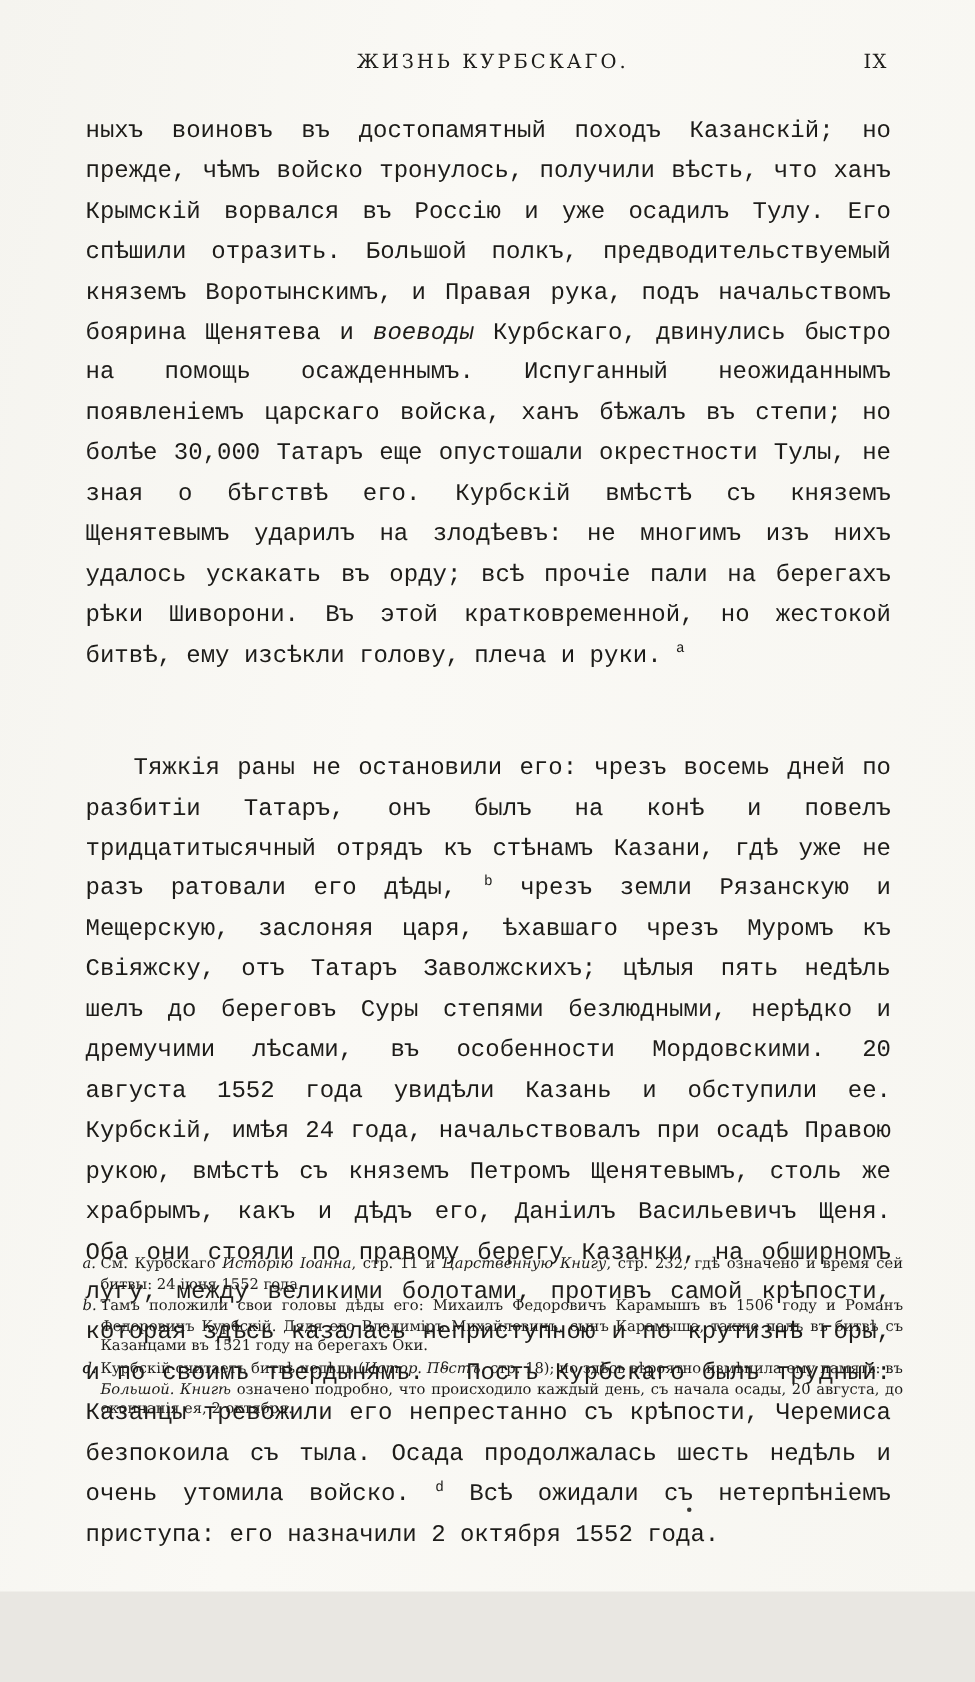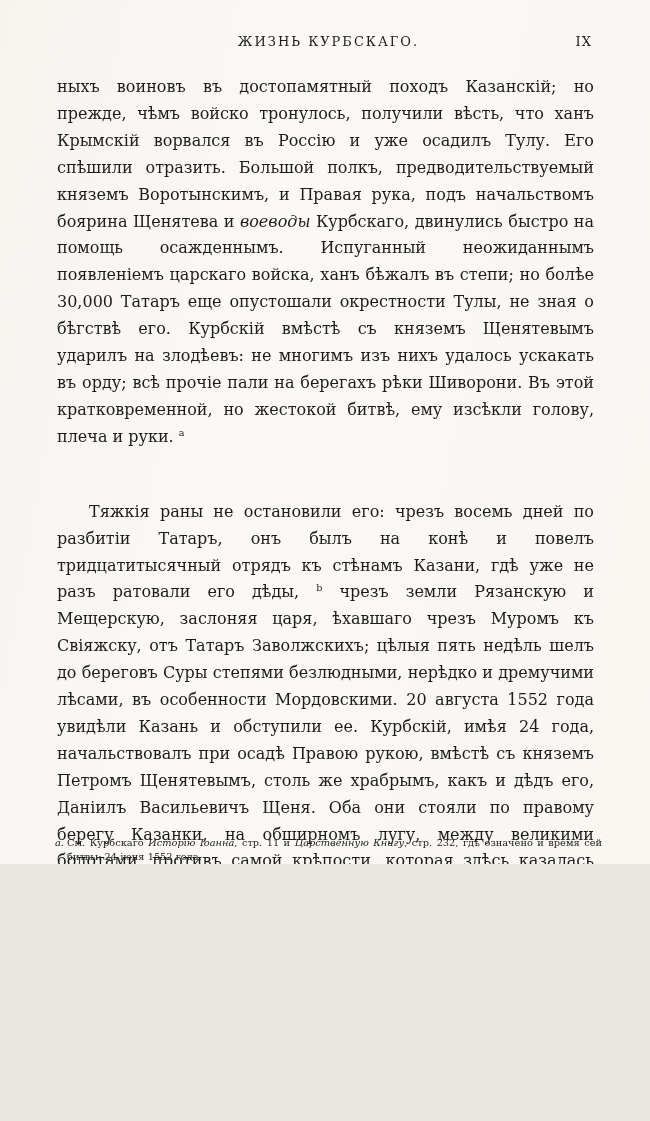--- a/index.html
+++ b/index.html
@@ -3,21 +3,21 @@
 <meta charset="utf-8">
 <style>
   html, body { margin: 0; padding: 0; }
   body {
     background: #e9e7e2;
     font-family: "DejaVu Serif", "Liberation Serif", serif;
   }
   .page {
     position: relative;
     width: 650px;
-    height: 864px;
+    height: 1061px;
     margin: 0 auto;
     background: linear-gradient(100deg, #f5f4ef 0%, #faf9f5 40%, #f7f6f1 100%);
     color: #1d1c19;
     overflow: hidden;
   }
   .running-head {
     position: absolute;
     top: 34px;
     left: 57px;
     right: 50px;
@@ -38,20 +38,21 @@
     letter-spacing: 1px;
   }
   .body-text {
     position: absolute;
     top: 74px;
     left: 57px;
     width: 537px;
     font-size: 16px;
     line-height: 26.9px;
     text-align: justify;
+    font-family: Liberation Mono, monospace;
   }
   .para { margin: 0; }
   .para-indent { text-indent: 32px; margin-top: 48px; }
   .body-text sup, .footnotes sup {
     font-size: 0.6em;
     line-height: 0;
     vertical-align: super;
   }
   .it { font-style: italic; }
   .footnotes {

